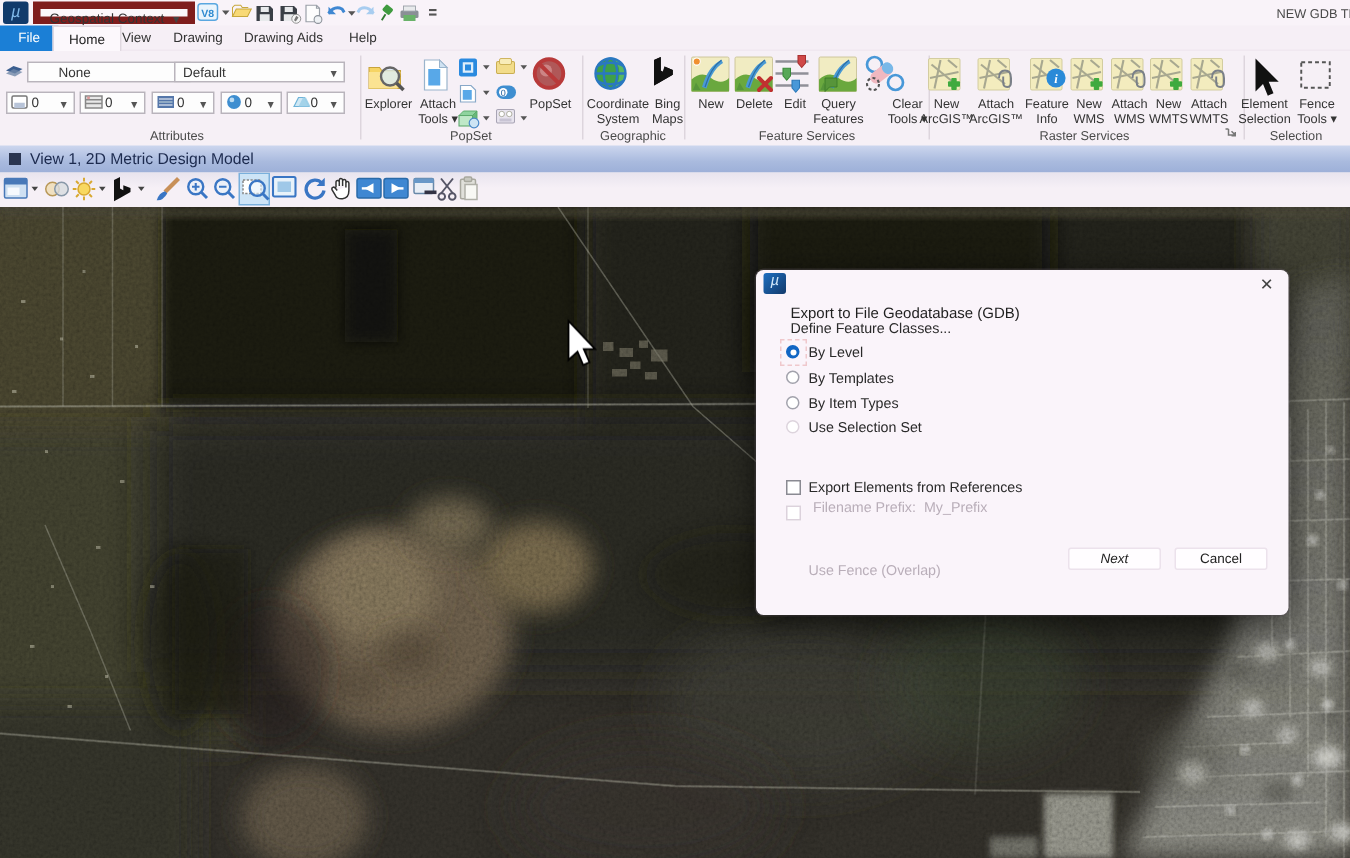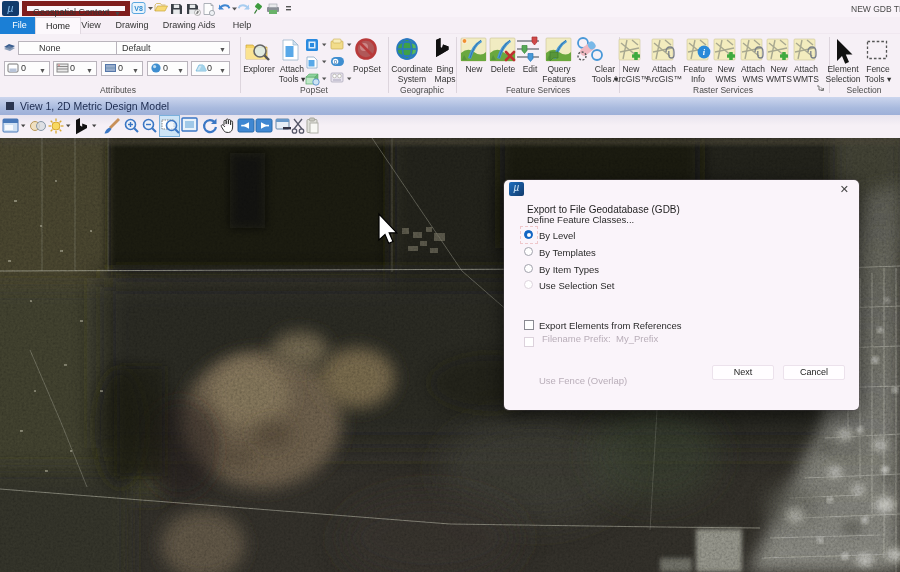--- a/index.html
+++ b/index.html
@@ -620,15 +620,15 @@
   <div class="radio" style="left:20px;top:84px;"></div>
   <div class="dtext" style="left:35px;top:84px;">By Item Types</div>
   <div class="radio dim" style="left:20px;top:100px;"></div>
   <div class="dtext" style="left:35px;top:100px;">Use Selection Set</div>
   <div class="dtext gray" style="left:38px;top:115px;">Filename Prefix:</div>
   <div class="dtext gray" style="left:112px;top:115px;">My_Prefix</div>
   <div class="chk" style="left:20px;top:140px;"></div>
   <div class="dtext" style="left:35px;top:140px;">Export Elements from References</div>
   <div class="chk dim" style="left:20px;top:157px;"></div>
   <div class="dtext gray" style="left:35px;top:157px;">Use Fence (Overlap)</div>
-  <div class="btn" style="left:208px;top:185px;">Next</div>
+  <div class="btn" style="left:208px;top:185px;font-style:italic;">Next</div>
   <div class="btn" style="left:279px;top:185px;">Cancel</div>
 </div>
 
 </body></html>

